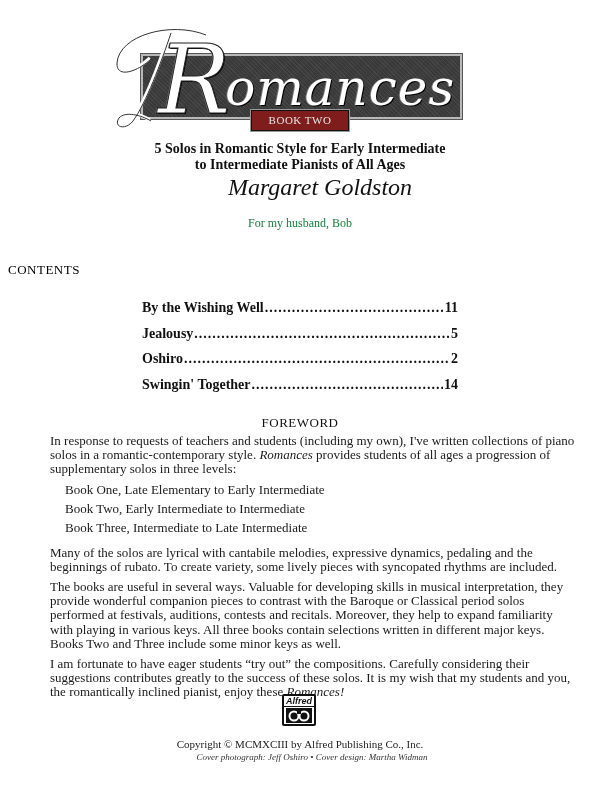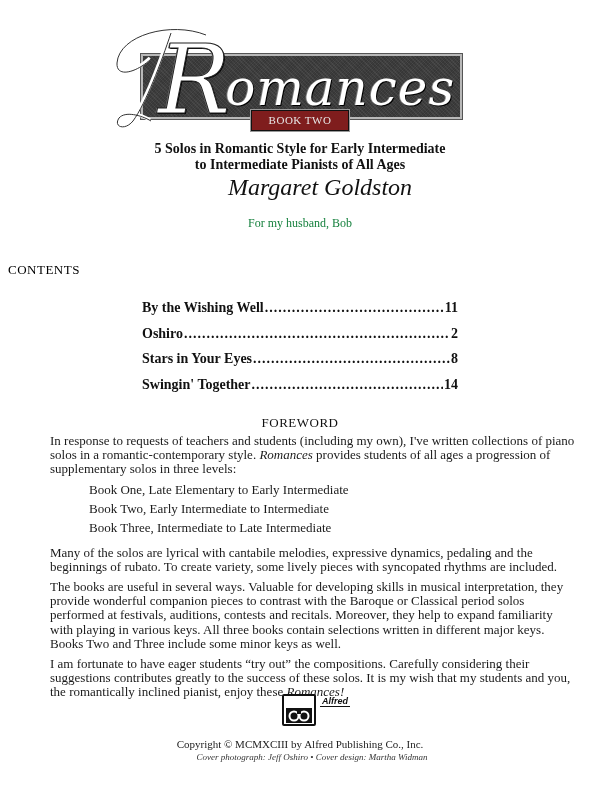--- a/index.html
+++ b/index.html
@@ -85,32 +85,32 @@
     .foreword-heading {
       position: absolute; left: 0; top: 415px; width: 600px; text-align: center;
       font-size: 13px; letter-spacing: 0.5px; color: #111;
     }
     .foreword {
       position: absolute; left: 50px; top: 434px; width: 528px;
       font-size: 13px; line-height: 14.2px; color: #1a1a1a;
     }
     .foreword p { margin-bottom: 6px; }
     .book-levels { margin: 6px 0 6px 15px; }
-    .book-levels div { height: 19px; line-height: 14px; margin-left: 24px; }
+    .book-levels div { height: 19px; line-height: 14px; }
 
     
     .logo {
       position: absolute; left: 282px; top: 694px; width: 34px; height: 32px;
       border: 2px solid #111; border-radius: 2px; background: #fff;
     }
     .logo-text {
       position: absolute; left: 0; top: 0; width: 100%; height: 11px;
       background: #fff; font-family: "Liberation Sans", sans-serif;
       font-weight: bold; font-style: italic; font-size: 9px; line-height: 11px;
-      text-align: center; color: #111; border-bottom: 1px solid #111; margin-left: 36px;
+      text-align: center; color: #111; border-bottom: 1px solid #111;
     }
     .logo-mark {
       position: absolute; left: 2px; top: 12px; width: 26px; height: 15px;
       background: #111;
     }
     .copyright {
       position: absolute; left: 0; top: 738px; width: 600px; text-align: center;
       font-size: 11px; color: #222;
     }
     .credits {
@@ -139,28 +139,28 @@
 <div class="dedication">For my husband, Bob</div>
 
 <div class="contents-heading">CONTENTS</div>
 <div class="toc">
   <div class="toc-row">
     <span class="toc-title">By the Wishing Well</span>
     <span class="toc-dots"></span>
     <span class="toc-page">11</span>
   </div>
   <div class="toc-row">
+    <span class="toc-title">Jealousy</span>
+    <span class="toc-dots"></span>
+    <span class="toc-page">5</span>
+  </div>
+  <div class="toc-row">
     <span class="toc-title">Oshiro</span>
     <span class="toc-dots"></span>
     <span class="toc-page">2</span>
-  </div>
-  <div class="toc-row">
-    <span class="toc-title">Stars in Your Eyes</span>
-    <span class="toc-dots"></span>
-    <span class="toc-page">8</span>
   </div>
   <div class="toc-row">
     <span class="toc-title">Swingin' Together</span>
     <span class="toc-dots"></span>
     <span class="toc-page">14</span>
   </div>
 </div>
 
 <div class="foreword-heading">FOREWORD</div>
 <div class="foreword">

